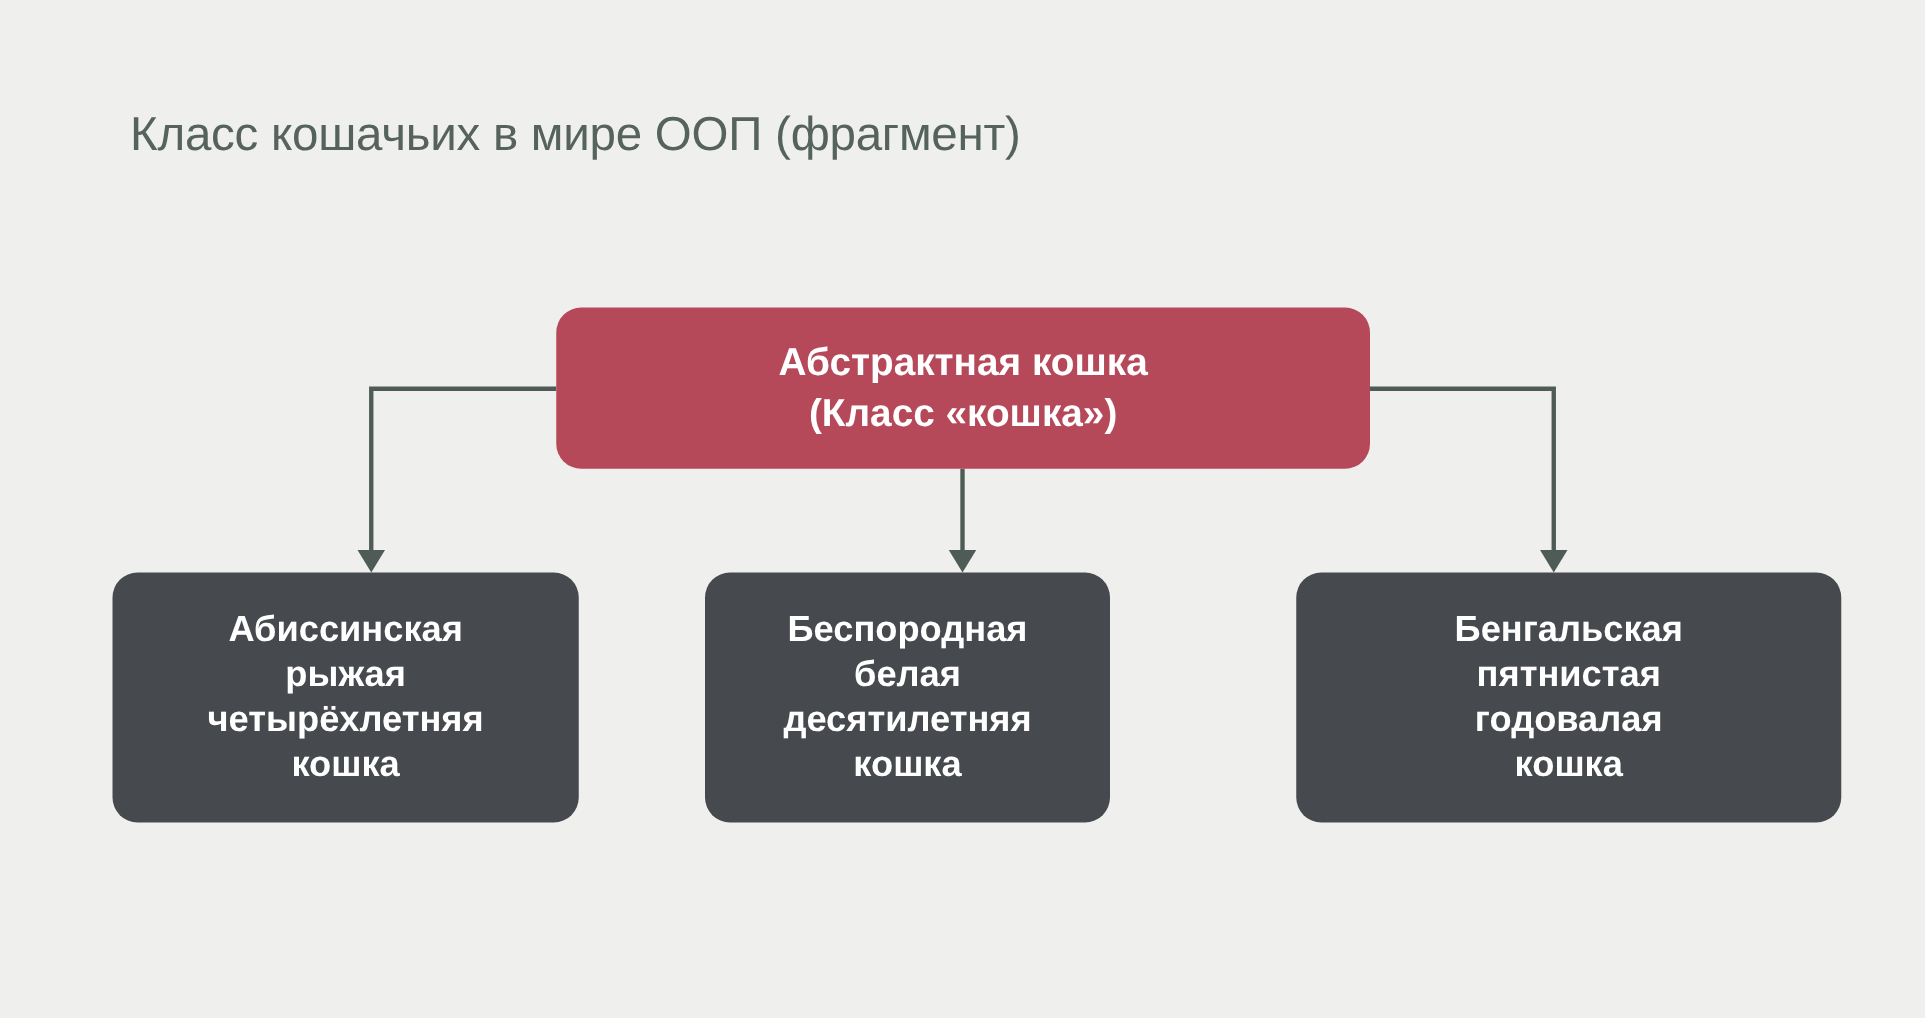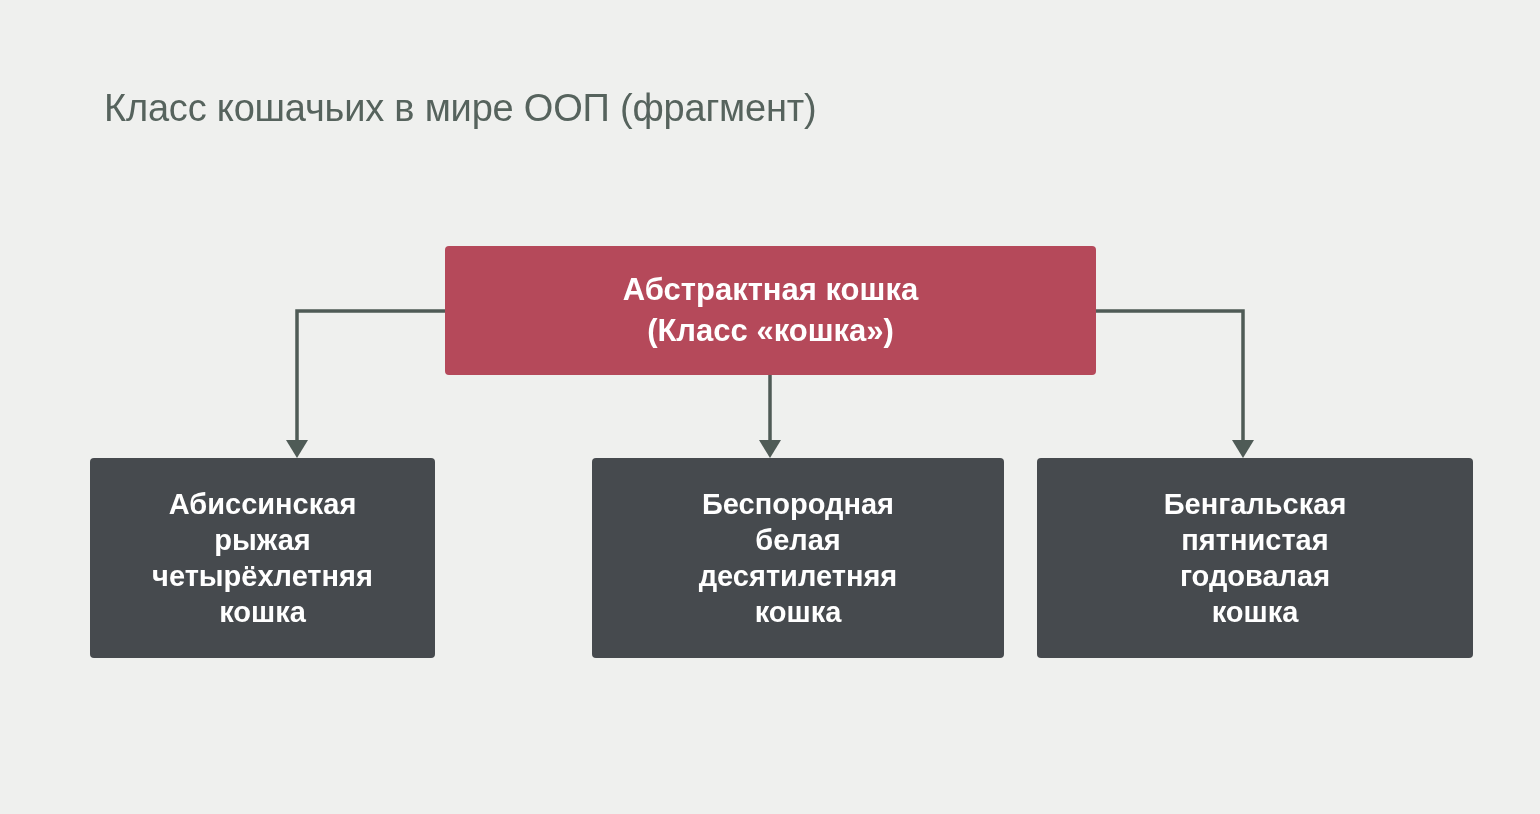--- a/index.html
+++ b/index.html
@@ -26,48 +26,48 @@
     top: 88px;
     font-size: 38px;
     line-height: 1.1;
     font-weight: 400;
     color: var(--title-color);
     letter-spacing: -0.2px;
     margin-left: 14px;
   }
   .node {
     position: absolute;
-    border-radius: 4px;
+    border-radius: 20px;
     display: flex;
     align-items: center;
     justify-content: center;
     text-align: center;
     color: var(--node-text);
     font-weight: 700;
     white-space: pre-line;
   }
   .node-root {
     left: 445px;
     top: 246px;
     width: 651px;
     height: 129px;
     background: var(--accent);
     font-size: 31px;
     line-height: 1.32;
   }
   .node-child {
     top: 458px;
-    width: 345px;
+    width: 373px;
     height: 200px;
     background: var(--node-dark);
     font-size: 29px;
     line-height: 1.25;
   }
   .node-child-0 { left: 90px; }
-  .node-child-1 { left: 592px; width: 412px; }
+  .node-child-1 { left: 564px; width: 324px; }
   .node-child-2 { left: 1037px; width: 436px; }
   .connector-layer {
     position: absolute;
     left: 0; top: 0;
     width: 1540px;
     height: 814px;
     pointer-events: none;
   }
   .connector-layer path {
     fill: none;

